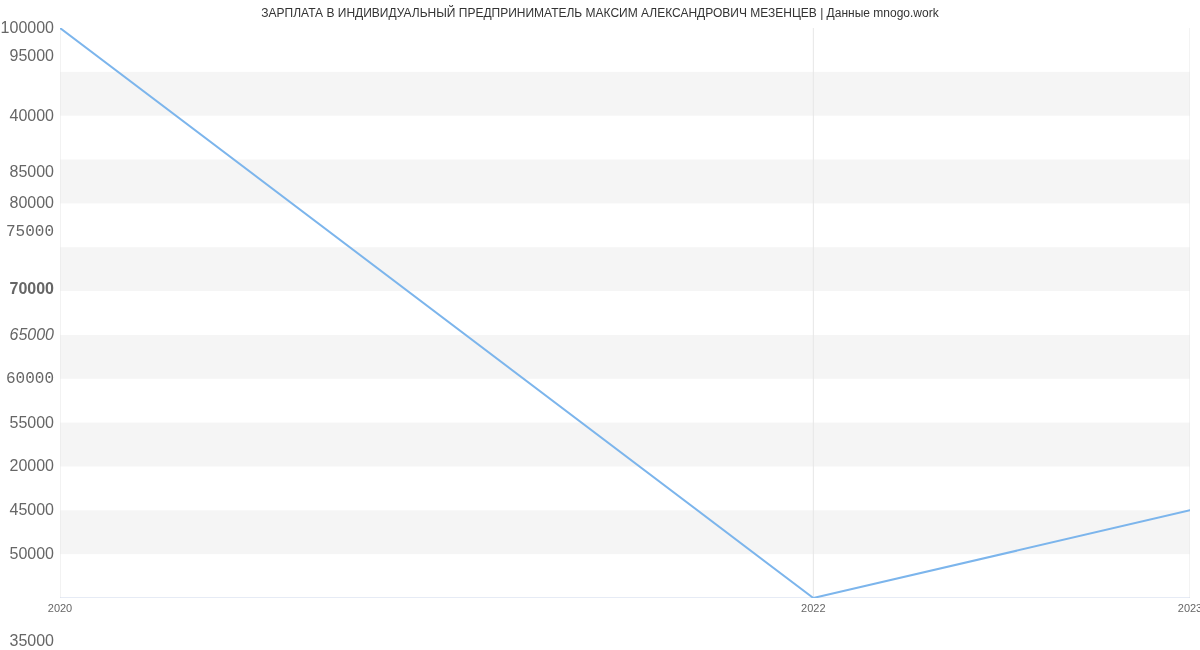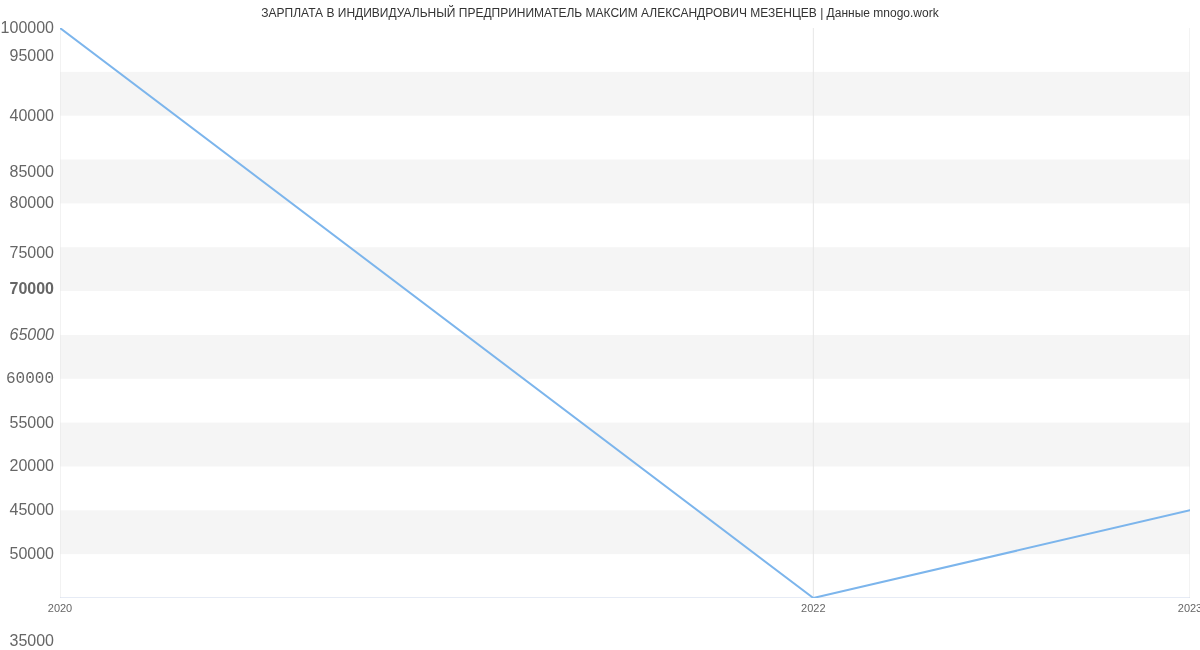--- a/index.html
+++ b/index.html
@@ -82,21 +82,21 @@
   </div>
   <div id="y-ticks-holder">
       <div class="y-tick-label" style="top: 598px; margin-top: 43px;">35000</div>
       <div class="y-tick-label" style="top: 554.154px;">50000</div>
       <div class="y-tick-label" style="top: 510.308px;">45000</div>
       <div class="y-tick-label" style="top: 466.462px;">20000</div>
       <div class="y-tick-label" style="top: 422.615px;">55000</div>
       <div class="y-tick-label" style="top: 378.769px; font-family: Liberation Mono, monospace;">60000</div>
       <div class="y-tick-label" style="top: 334.923px; font-style: italic;">65000</div>
       <div class="y-tick-label" style="top: 289px; font-weight: bold;">70000</div>
-      <div class="y-tick-label" style="top: 253px;">75000</div>
+      <div class="y-tick-label" style="top: 232px; font-family: Liberation Mono, monospace;">75000</div>
       <div class="y-tick-label" style="top: 203.385px;">80000</div>
       <div class="y-tick-label" style="top: 172px;">85000</div>
       <div class="y-tick-label" style="top: 115.692px;">40000</div>
       <div class="y-tick-label" style="top: 56px; margin-left: 12px;">95000</div>
       <div class="y-tick-label" style="top: 28px;">100000</div>
     </div>
   <div id="x-ticks-holder">
       <div class="x-tick-label" style="left: 60px;">2020</div>
       <div class="x-tick-label" style="left: 813.333px;">2022</div>
       <div class="x-tick-label" style="left: 1190px;">2023</div>

